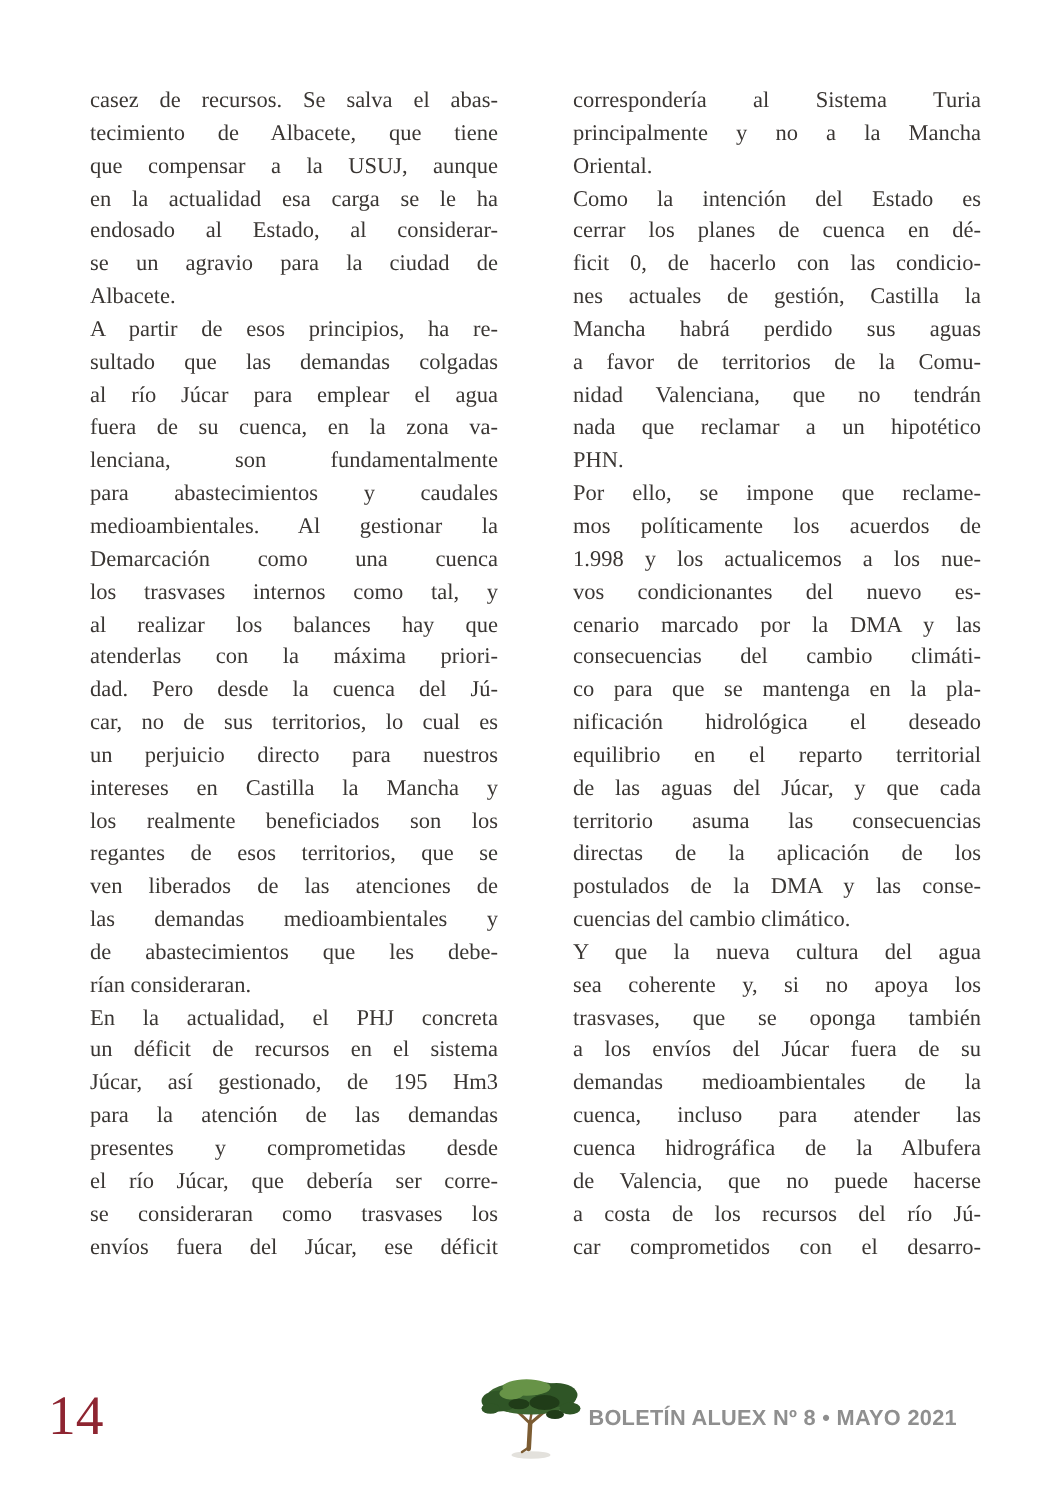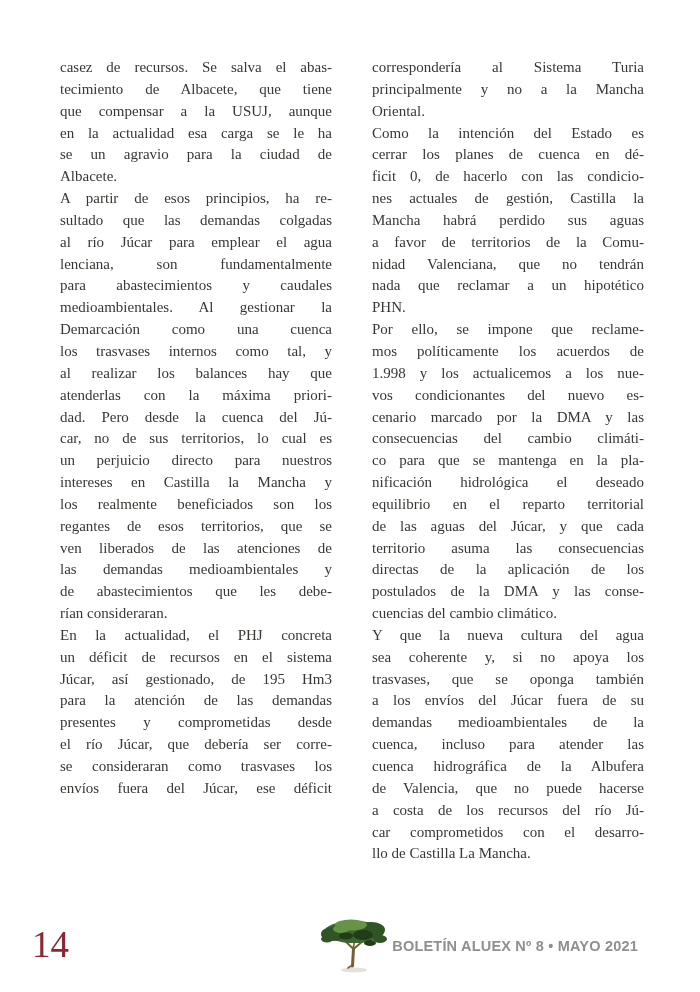--- a/index.html
+++ b/index.html
@@ -14,21 +14,21 @@
   .col {
     position: absolute;
     top: 57px;
     width: 272px;
     font-family: "Liberation Serif", serif;
     font-size: 15px;
     line-height: 21.85px;
     color: var(--body-text, #3a3633);
   }
   .col-left  { left: 60px; }
-  .col-right { left: 372px; }
+  .col-right { left: 382px; }
   .line { min-height: 21.85px; text-align: left; }
   .line.just { text-align: justify; text-align-last: justify; }
   .footer-page-number {
     position: absolute;
     left: 32px; top: 926px;
     font-family: "Liberation Serif", serif;
     font-size: 37px; line-height: 1;
     color: var(--page-number, #8e2531);
   }
   .footer-issue {
@@ -50,25 +50,27 @@
 </head>
 <body>
 
 <div class="page">
 
   <div class="col col-left" id="col-left">
       <div class="line just">casez de recursos. Se salva el abas-</div>
       <div class="line just">tecimiento de Albacete, que tiene</div>
       <div class="line just">que compensar a la USUJ, aunque</div>
       <div class="line just">en la actualidad esa carga se le ha</div>
+      <div class="line just">endosado al Estado, al considerar-</div>
       <div class="line just">se un agravio para la ciudad de</div>
       <div class="line">Albacete.</div>
       <div class="line just">A partir de esos principios, ha re-</div>
       <div class="line just">sultado que las demandas colgadas</div>
       <div class="line just">al río Júcar para emplear el agua</div>
+      <div class="line just">fuera de su cuenca, en la zona va-</div>
       <div class="line just">lenciana, son fundamentalmente</div>
       <div class="line just">para abastecimientos y caudales</div>
       <div class="line just">medioambientales. Al gestionar la</div>
       <div class="line just">Demarcación como una cuenca</div>
       <div class="line just">los trasvases internos como tal, y</div>
       <div class="line just">al realizar los balances hay que</div>
       <div class="line just">atenderlas con la máxima priori-</div>
       <div class="line just">dad. Pero desde la cuenca del Jú-</div>
       <div class="line just">car, no de sus territorios, lo cual es</div>
       <div class="line just">un perjuicio directo para nuestros</div>
@@ -118,21 +120,20 @@
       <div class="line just">Y que la nueva cultura del agua</div>
       <div class="line just">sea coherente y, si no apoya los</div>
       <div class="line just">trasvases, que se oponga también</div>
       <div class="line just">a los envíos del Júcar fuera de su</div>
       <div class="line just">demandas medioambientales de la</div>
       <div class="line just">cuenca, incluso para atender las</div>
       <div class="line just">cuenca hidrográfica de la Albufera</div>
       <div class="line just">de Valencia, que no puede hacerse</div>
       <div class="line just">a costa de los recursos del río Jú-</div>
       <div class="line just">car comprometidos con el desarro-</div>
-      <div class="line">llo de Castilla La Mancha.</div>
     </div>
 
   <div class="footer-page-number">14</div>
 
   <div class="footer-tree">
     <svg viewBox="0 0 72 62" xmlns="http://www.w3.org/2000/svg" aria-hidden="true">
       <ellipse cx="36" cy="54" rx="13" ry="2.5" fill="var(--tree-shadow)"></ellipse>
       <g stroke="var(--tree-trunk)" fill="none" stroke-linecap="round">
         <path d="M34.5 50 L35.5 32" stroke-width="3"></path>
         <path d="M35.5 33 L26 24" stroke-width="2"></path>

